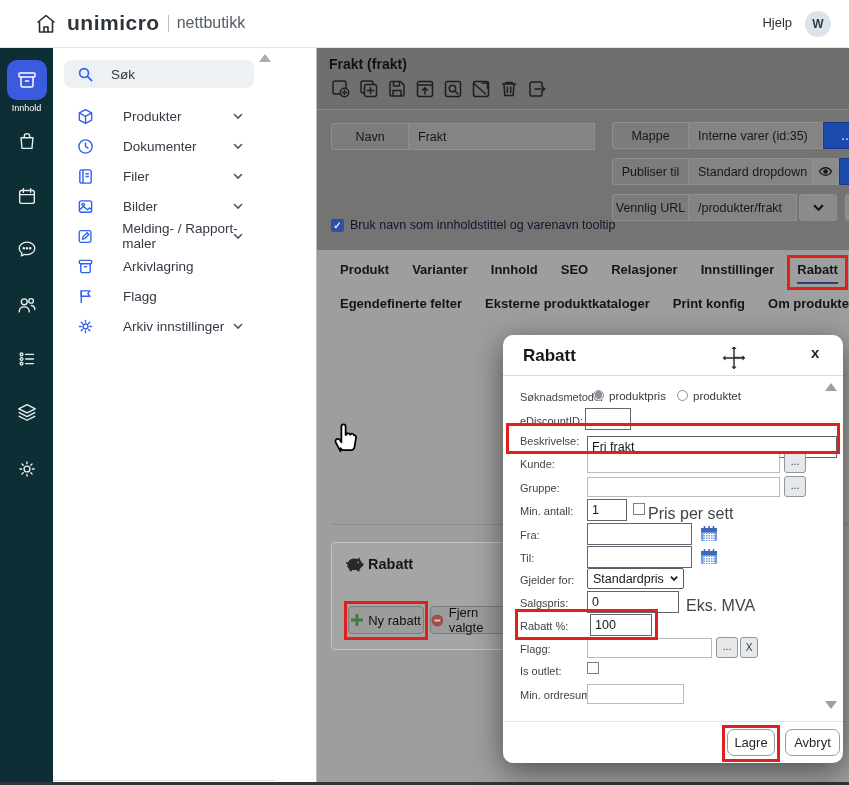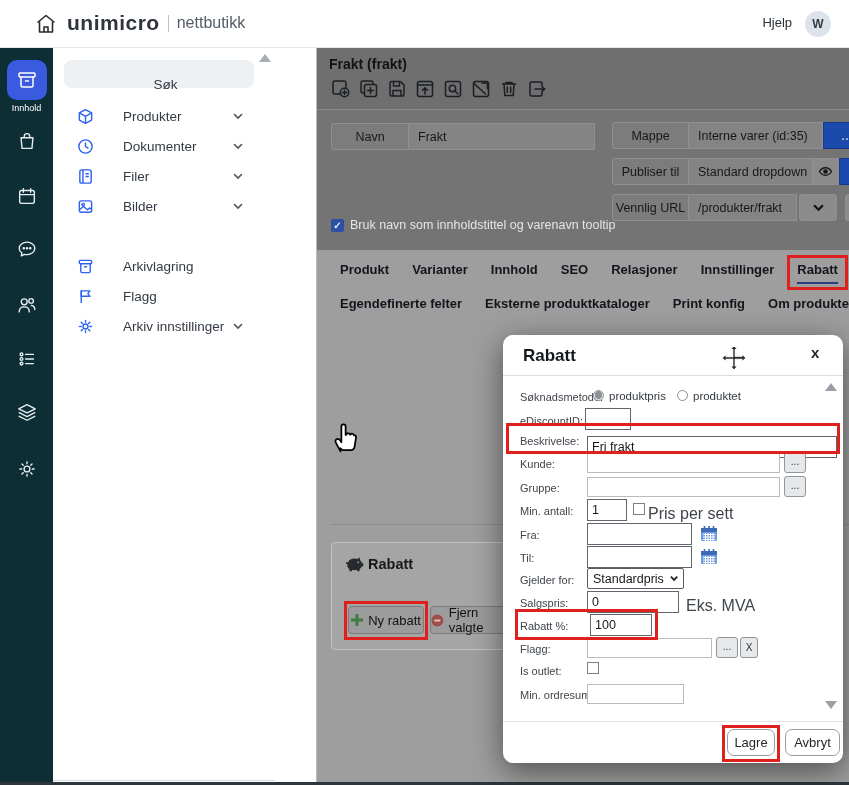--- a/index.html
+++ b/index.html
@@ -17,41 +17,41 @@
   .logo-sub { font-size:16px; color:#545d66; }
   .hjelp { position:absolute; right:57px; top:15px; font-size:13px; color:#2a3036; cursor:pointer; }
   .avatar { position:absolute; right:18px; top:11px; width:26px; height:26px; border-radius:50%; background:#dde3ea; color:#333a42; font-size:12px; font-weight:bold; display:flex; align-items:center; justify-content:center; }
   
   #darkbar { position:absolute; left:0; top:48px; width:53px; height:737px; background:#0e2e35; z-index:15; }
   .dk-active { position:absolute; left:7px; top:12px; width:40px; height:40px; background:#3a5be0; border-radius:10px; display:flex; align-items:center; justify-content:center; cursor:pointer; }
   .dk-active-label { position:absolute; left:0; top:55px; width:53px; text-align:center; font-size:9px; color:#fff; }
   .dk-ic { position:absolute; left:16px; width:22px; height:22px; cursor:pointer; }
   
   #sidebar { position:absolute; left:53px; top:48px; width:222px; height:733px; background:#fff; z-index:14; border-bottom:1px solid #d7dde0; }
-  .sb-search { position:absolute; left:11px; top:12px; width:190px; height:28px; background:#eef1f4; border-radius:8px; display:flex; align-items:center; gap:17px; padding-left:13px; cursor:pointer;flex-direction:column; }
+  .sb-search { position:absolute; left:11px; top:12px; width:190px; height:28px; background:#eef1f4; border-radius:8px; display:flex; align-items:center; gap:17px; padding-left:13px; cursor:pointer; }
   .sb-item { position:absolute; left:11px; width:200px; height:26px; display:flex; align-items:center; gap:29px; padding-left:13px; cursor:pointer; }
   .sb-label { font-size:13.5px; color:#333a44; }
   .sb-chev { position:absolute; right:20px; }
   .sb-scrollup { position:absolute; right:4px; top:6px; width:0; height:0; border-left:6px solid transparent; border-right:6px solid transparent; border-bottom:8px solid #a7adb3; cursor:pointer; }
   
   #content { position:absolute; left:275px; top:48px; width:574px; height:737px; border-left:1px solid #bcbcbc; z-index:1;margin-left:41px; }
   .strip-top { position:absolute; left:0; top:0; width:574px; height:62px; background:#6f6f6f; border-bottom:1px solid #8a8a8a; }
   .strip-form { position:absolute; left:0; top:62px; width:574px; height:140px; background:#747474; }
   .strip-low { position:absolute; left:0; top:202px; width:574px; height:535px; background:#9e9e9e; }
   .page-title { position:absolute; left:12px; top:8px; font-size:14px; font-weight:600; color:#101216; }
   .toolbar { position:absolute; left:13px; top:30px; display:flex; gap:6px; }
   .tb-btn { width:22px; height:22px; cursor:pointer; }
   .cell { position:absolute; height:27px; font-size:12.5px; color:#15181b; display:flex; align-items:center; border:1px solid #909090; }
   .cell-label { background:#7c7c7c; justify-content:center; border-radius:3px 0 0 3px; }
   .cell-value { background:#848484; padding-left:9px; border-left:none; }
   .cell-btn-blue { background:#1c49ac; color:#c8d2e2; font-size:11px; font-weight:bold; justify-content:center; border:1px solid #163a88; border-radius:0 3px 3px 0; cursor:pointer; letter-spacing:1px; }
   .cell-btn-gray { background:#8b8b8b; justify-content:center; border-left:none; cursor:pointer; }
   .chkrow { position:absolute; left:14px; top:108px; display:flex; align-items:center; gap:6px; }
   .chk-on { width:13px; height:13px; background:#2d50a5; border-radius:2px; color:#e7ecf4; font-size:10px; font-weight:bold; display:flex; align-items:center; justify-content:center; }
-  .chk-label { font-size:12.5px; color:#e5e5e5; }
+  .chk-label { font-size:12.5px; color:#0f172a; }
   .id-badge { position:absolute; left:513px; top:180px; width:42px; height:17px; background:#404040; color:#d2d2d2; font-size:10px; font-weight:bold; display:flex; align-items:center; justify-content:center; border-radius:3px; }
   .tabs { position:absolute; display:flex; gap:23px; }
   .tab { font-size:13px; font-weight:bold; color:#14141c; cursor:pointer; white-space:nowrap; position:relative; }
   .tab-active::after { content:""; position:absolute; left:0; right:0; bottom:-7px; height:2px; background:#2b3e80; }
   .tabs-div { position:absolute; left:14px; top:274px; width:550px; height:1px; background:#8e8e8e; }
   .panel { position:absolute; left:14px; top:292px; width:332px; height:108px; background:#a5a5a5; border:1px solid #c4c4c4; border-radius:4px; }
   .panel-title { position:absolute; left:12px; top:12px; display:flex; align-items:center; gap:3px; font-size:14.5px; font-weight:bold; color:#17181a; }
   .pbtn { position:absolute; top:63px; height:28px; background:#9c9c9c; border:1px solid #7c7c7c; border-radius:4px; display:flex; align-items:center; justify-content:center; gap:5px; font-size:13px; color:#121212; cursor:pointer; }
   
   .red-frame { border:3px solid #e0201d; position:absolute; z-index:40; pointer-events:none; }
@@ -186,20 +186,30 @@
       <svg width="17" height="17" viewBox="0 0 18 18" fill="none" stroke="#2e62f0" stroke-width="1.5" stroke-linejoin="round">
           <rect x="2.5" y="3" width="13" height="12" rx="2"></rect>
           <circle cx="6.5" cy="7" r="1.3"></circle>
           <path d="M2.5 12.5 7 9l4 3.5 2.5-2 2 1.7"></path>
         </svg>
       <span class="sb-label">Bilder</span>
       <svg class="sb-chev" width="12" height="12" viewBox="0 0 12 12" fill="none" stroke="#4b5560" stroke-width="1.6" stroke-linecap="round">
           <path d="M2.5 4.5 6 8l3.5-3.5"></path>
         </svg>
     </div>
+    <div class="sb-item" style="top:175px">
+      <svg width="17" height="17" viewBox="0 0 18 18" fill="none" stroke="#2e62f0" stroke-width="1.5" stroke-linejoin="round">
+          <rect x="2.5" y="2.5" width="13" height="13" rx="2"></rect>
+          <path d="m6 12 .7-2.6 4.6-4.6 1.9 1.9-4.6 4.6Z"></path>
+        </svg>
+      <span class="sb-label">Melding- / Rapport-maler</span>
+      <svg class="sb-chev" width="12" height="12" viewBox="0 0 12 12" fill="none" stroke="#4b5560" stroke-width="1.6" stroke-linecap="round">
+          <path d="M2.5 4.5 6 8l3.5-3.5"></path>
+        </svg>
+    </div>
     <div class="sb-item" style="top:205px">
       <svg width="17" height="17" viewBox="0 0 18 18" fill="none" stroke="#2e62f0" stroke-width="1.5" stroke-linejoin="round">
           <rect x="2.5" y="2.5" width="13" height="3.5" rx="1"></rect>
           <path d="M4 6v8a1.5 1.5 0 0 0 1.5 1.5h7A1.5 1.5 0 0 0 14 14V6"></path>
           <path d="M7.3 9.3h3.4"></path>
         </svg>
       <span class="sb-label">Arkivlagring</span>
     </div>
     <div class="sb-item" style="top:235px">
       <svg width="17" height="17" viewBox="0 0 18 18" fill="none" stroke="#2e62f0" stroke-width="1.5" stroke-linejoin="round">

